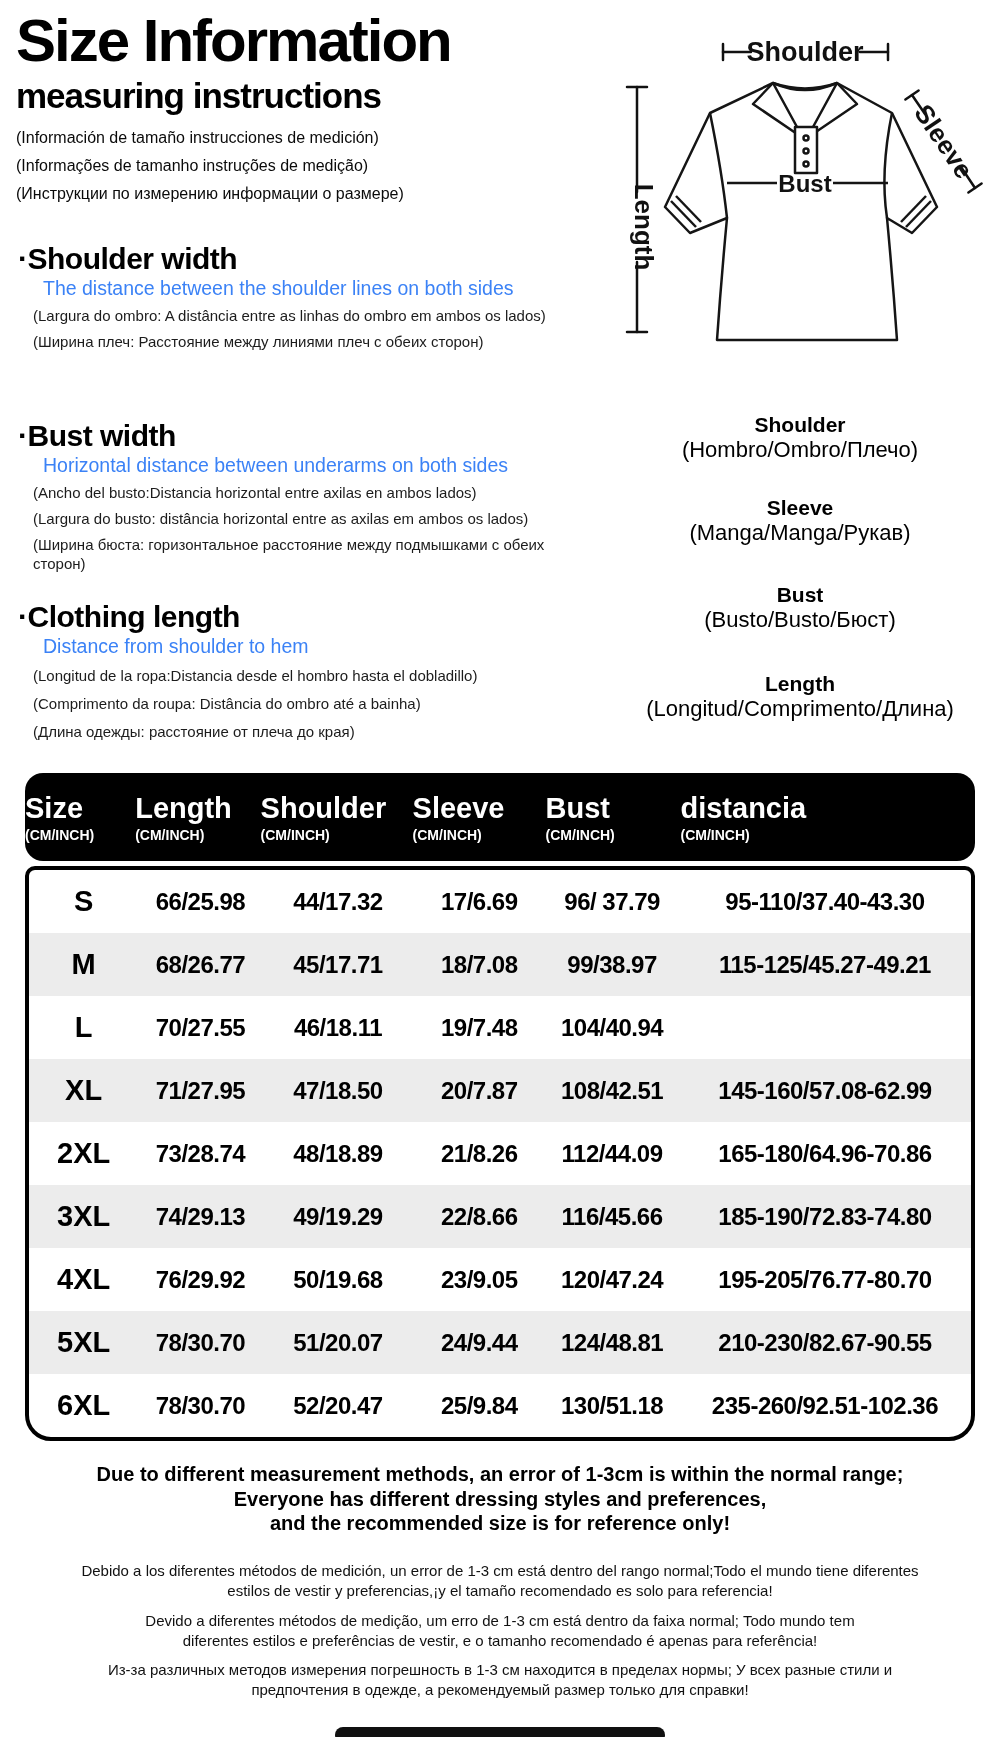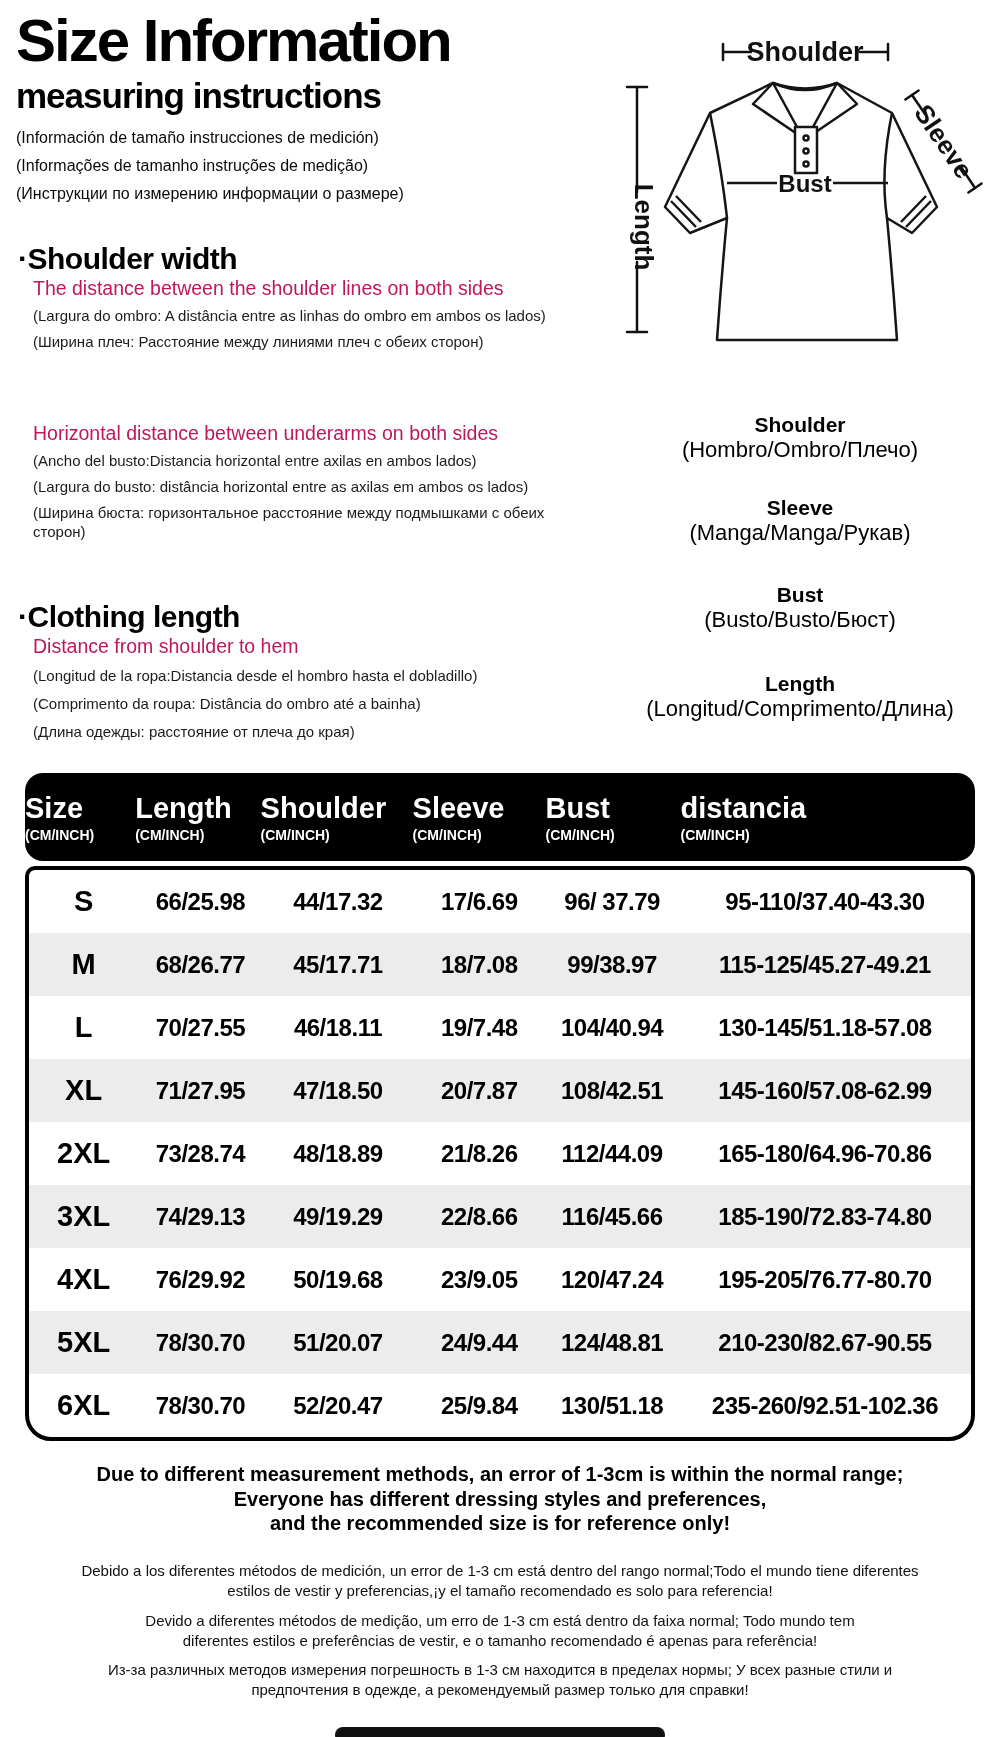--- a/index.html
+++ b/index.html
@@ -10,21 +10,21 @@
   
   .hero { position:absolute; left:16px; top:8px; width:548px; }
   .hero h1 { font-size:60px; font-weight:700; letter-spacing:-2px; line-height:1.1; white-space:nowrap; }
   .hero h2 { font-size:35px; font-weight:700; letter-spacing:-1px; margin-top:2px; }
   .hero .trans { font-size:16px; line-height:25px; margin-top:3px; color:#0a0a0a; }
   .hero .trans:first-of-type { margin-top:9px; }
 
   
   .msection { position:absolute; left:18px; width:548px; }
   .msection h3 { font-size:30px; font-weight:700; letter-spacing:-0.5px; line-height:32px; }
-  .msection .desc { font-size:19.5px; line-height:22px; margin:2px 0 0 15px; color:#be185d; }
+  .msection .desc { font-size:19.5px; line-height:22px; margin:2px 0 0 25px; color:#3b82f6; }
   .msection .small { font-size:15px; line-height:19px; margin:7px 0 0 15px; color:#1c1c1c; }
   #sec-shoulder { top:243px; }
   #sec-bust { top:420px; }
   #sec-length { top:601px; }
   #sec-length .small { margin-top:9px; }
 
   
   .diagram { position:absolute; left:555px; top:12px; width:445px; height:348px; }
   .diagram svg { width:100%; height:100%; }
   .diagram text { font-family:"Liberation Sans","DejaVu Sans",sans-serif; font-weight:700; fill:#111; }
@@ -78,20 +78,21 @@
   </header>
 
   <section class="msection" id="sec-shoulder">
     <h3><span>·</span><span>Shoulder width</span></h3>
     <p class="desc">The distance between the shoulder lines on both sides</p>
     <p class="small">(Largura do ombro: A distância entre as linhas do ombro em ambos os lados)</p>
     <p class="small">(Ширина плеч: Расстояние между линиями плеч с обеих сторон)</p>
   </section>
 
   <section class="msection" id="sec-bust">
+    <h3><span>·</span><span>Bust width</span></h3>
     <p class="desc">Horizontal distance between underarms on both sides</p>
     <p class="small">(Ancho del busto:Distancia horizontal entre axilas en ambos lados)</p>
     <p class="small">(Largura do busto: distância horizontal entre as axilas em ambos os lados)</p>
     <p class="small">(Ширина бюста: горизонтальное расстояние между подмышками с обеих сторон)</p>
   </section>
 
   <section class="msection" id="sec-length">
     <h3><span>·</span><span>Clothing length</span></h3>
     <p class="desc">Distance from shoulder to hem</p>
     <p class="small">(Longitud de la ropa:Distancia desde el hombro hasta el dobladillo)</p>
@@ -205,21 +206,20 @@
         <div class="t-cell c3">18/7.08</div>
         <div class="t-cell c4">99/38.97</div>
         <div class="t-cell c5">115-125/45.27-49.21</div>
       </div>
       <div class="t-row">
         <div class="t-cell c0">L</div>
         <div class="t-cell c1">70/27.55</div>
         <div class="t-cell c2">46/18.11</div>
         <div class="t-cell c3">19/7.48</div>
         <div class="t-cell c4">104/40.94</div>
-        <div class="t-cell c5">130-145/51.18-57.08</div>
       </div>
       <div class="t-row alt">
         <div class="t-cell c0">XL</div>
         <div class="t-cell c1">71/27.95</div>
         <div class="t-cell c2">47/18.50</div>
         <div class="t-cell c3">20/7.87</div>
         <div class="t-cell c4">108/42.51</div>
         <div class="t-cell c5">145-160/57.08-62.99</div>
       </div>
       <div class="t-row">

